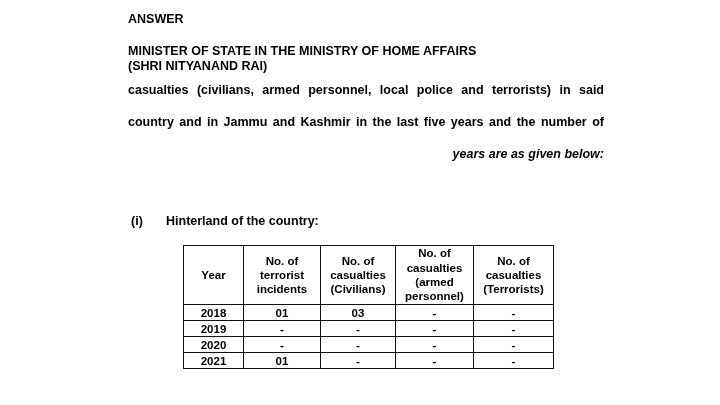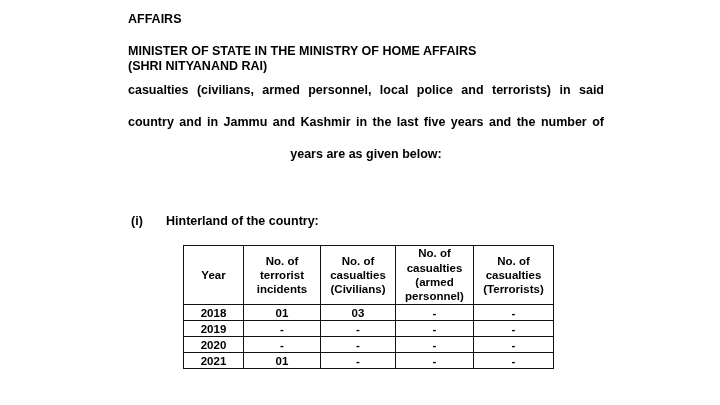--- a/index.html
+++ b/index.html
@@ -38,21 +38,22 @@
   .para-line {
     height: 32px;
     line-height: 32px;
     white-space: nowrap;
   }
   .para-line.justified {
     text-align: justify;
     text-align-last: justify;
   }
   .para-line.plain {
-    text-align: center;
+    text-align: right;
+    font-style: italic;
   }
   .list-line {
     position: absolute;
     left: 131px;
     top: 214px;
     font-size: 12.5px;
     line-height: 15px;
   }
   .list-marker {
     display: inline-block;
@@ -81,21 +82,21 @@
     white-space: pre-line;
     line-height: 14.3px;
   }
   .data-table td { line-height: 14px; }
 </style>
 </head>
 <body>
 
 <div class="page">
 
-  <div class="answer-heading">AFFAIRS</div>
+  <div class="answer-heading">ANSWER</div>
 
   <div class="minister-block">
     <div>MINISTER OF STATE IN THE MINISTRY OF HOME AFFAIRS</div>
     <div>(SHRI NITYANAND RAI)</div>
   </div>
 
   <div class="para">
     <div class="para-line justified">casualties (civilians, armed personnel, local police and terrorists) in said</div>
     <div class="para-line justified">country and in Jammu and Kashmir in the last five years and the number of</div>
     <div class="para-line plain">years are as given below:</div>

